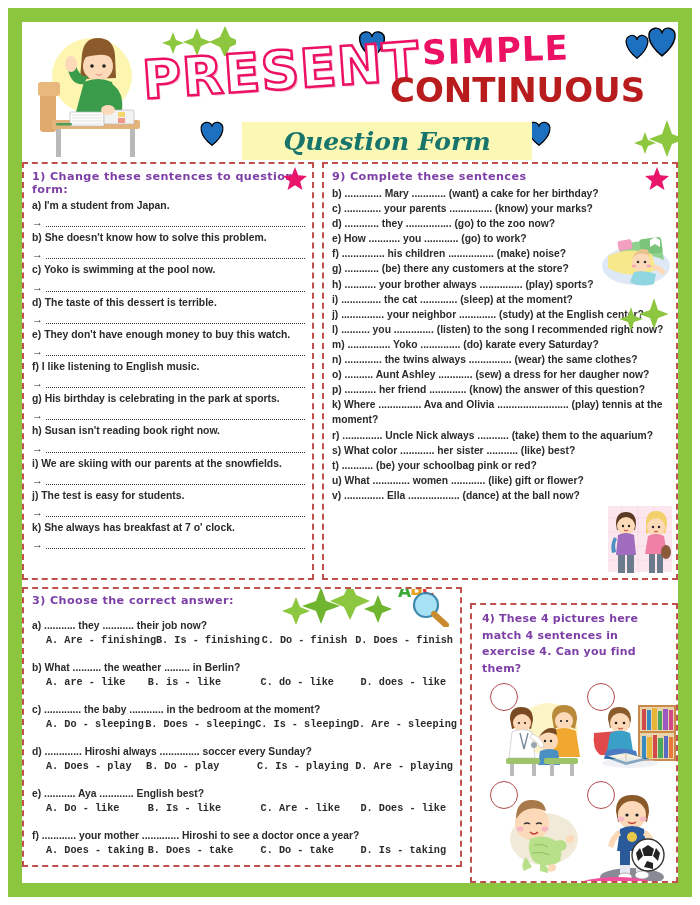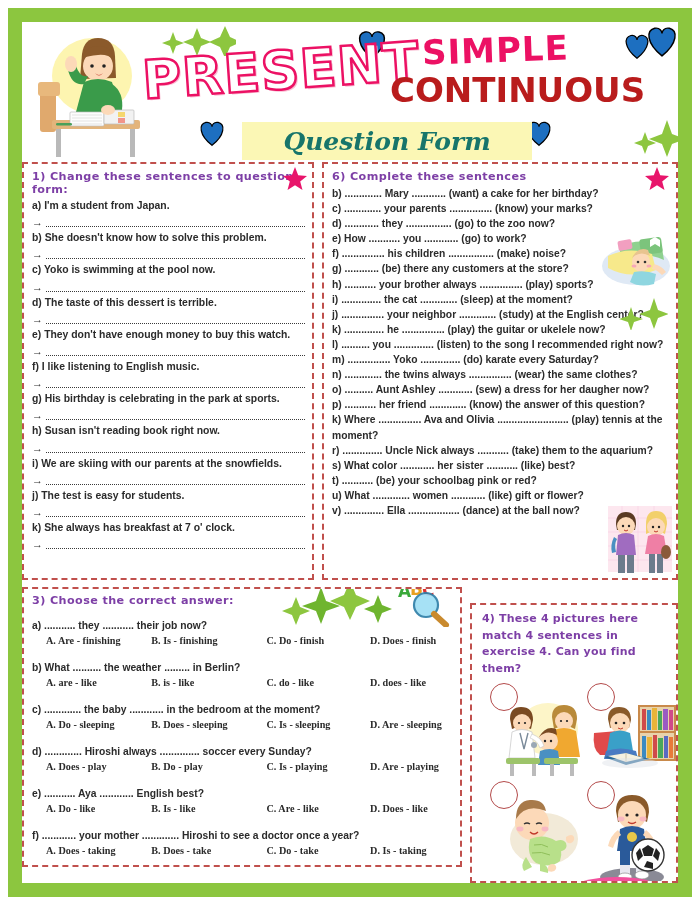--- a/index.html
+++ b/index.html
@@ -163,28 +163,27 @@
 
   
   .q-line.wrap { white-space: normal; line-height: 14.6px; }
 
   #panel-ex2 .q-line { font-size: 10.3px; line-height: 15.1px; margin-bottom: 0px; }
 
   
   #panel-ex3 .q-line { font-size: 10.3px; line-height: 14px; margin-top: 12px; }
   .opts {
     display: flex;
-    font-family: Liberation Serif, serif;
+    font-family: Liberation Mono, monospace;
     font-size: 10.2px;
     font-weight: bold;
     color: #2b2b2b;
     padding-left: 14px;
     line-height: 16px;
     white-space: nowrap;
-    gap: 14px;
   }
   .opts span:nth-child(1) { width: 110px; }
   .opts span:nth-child(2) { width: 122px; }
   .opts span:nth-child(3) { width: 108px; }
   .opts span:nth-child(4) { width: 100px; }
 
   
   .ex4-title {
     font-family: "DejaVu Sans", sans-serif;
     font-size: 11px;
@@ -410,32 +409,31 @@
           <circle cx="50" cy="23" r="9" fill="#fcd9b8"></circle>
           <circle cx="47" cy="23" r="1.2" fill="#222"></circle>
           <circle cx="53" cy="23" r="1.2" fill="#222"></circle>
           <path d="M48 27 q2 2 4 0" stroke="#c0392b" stroke-width="1" fill="none"></path>
           <path d="M42 32 q8 -4 16 0 l3 18 l-22 0 z" fill="#ef7fa5"></path>
           <rect x="43" y="50" width="6" height="19" fill="#6b7b8c"></rect>
           <rect x="51" y="50" width="6" height="19" fill="#6b7b8c"></rect>
           <ellipse cx="60" cy="48" rx="5" ry="7" fill="#8a5a3a"></ellipse>
         </svg>
 
-        <div class="ex-title">6) Complete these sentences</div>
+        <div class="ex-title">9) Complete these sentences</div>
         <div id="ex2-items">
             <div class="q-line wrap">b) ............. Mary ............ (want) a cake for her birthday?</div>
             <div class="q-line wrap">c) ............. your parents ............... (know) your marks?</div>
             <div class="q-line wrap">d) ............ they ................ (go) to the zoo now?</div>
             <div class="q-line wrap">e) How ........... you ............ (go) to work?</div>
             <div class="q-line wrap">f) ............... his children ................ (make) noise?</div>
             <div class="q-line wrap">g) ............ (be) there any customers at the store?</div>
             <div class="q-line wrap">h) ........... your brother always ............... (play) sports?</div>
             <div class="q-line wrap">i) .............. the cat ............. (sleep) at the moment?</div>
             <div class="q-line wrap">j) ............... your neighbor ............. (study) at the English center?</div>
-            <div class="q-line wrap">k) .............. he ............... (play) the guitar or ukelele now?</div>
             <div class="q-line wrap">l) .......... you .............. (listen) to the song I recommended right now?</div>
             <div class="q-line wrap">m) ............... Yoko .............. (do) karate every Saturday?</div>
             <div class="q-line wrap">n) ............. the twins always ............... (wear) the same clothes?</div>
             <div class="q-line wrap">o) .......... Aunt Ashley ............ (sew) a dress for her daugher now?</div>
             <div class="q-line wrap">p) ........... her friend ............. (know) the answer of this question?</div>
             <div class="q-line wrap">k) Where ............... Ava and Olivia ......................... (play) tennis at the moment?</div>
             <div class="q-line wrap">r) .............. Uncle Nick always ........... (take) them to the aquarium?</div>
             <div class="q-line wrap">s) What color ............ her sister ........... (like) best?</div>
             <div class="q-line wrap">t) ........... (be) your schoolbag pink or red?</div>
             <div class="q-line wrap">u) What ............. women ............ (like) gift or flower?</div>

